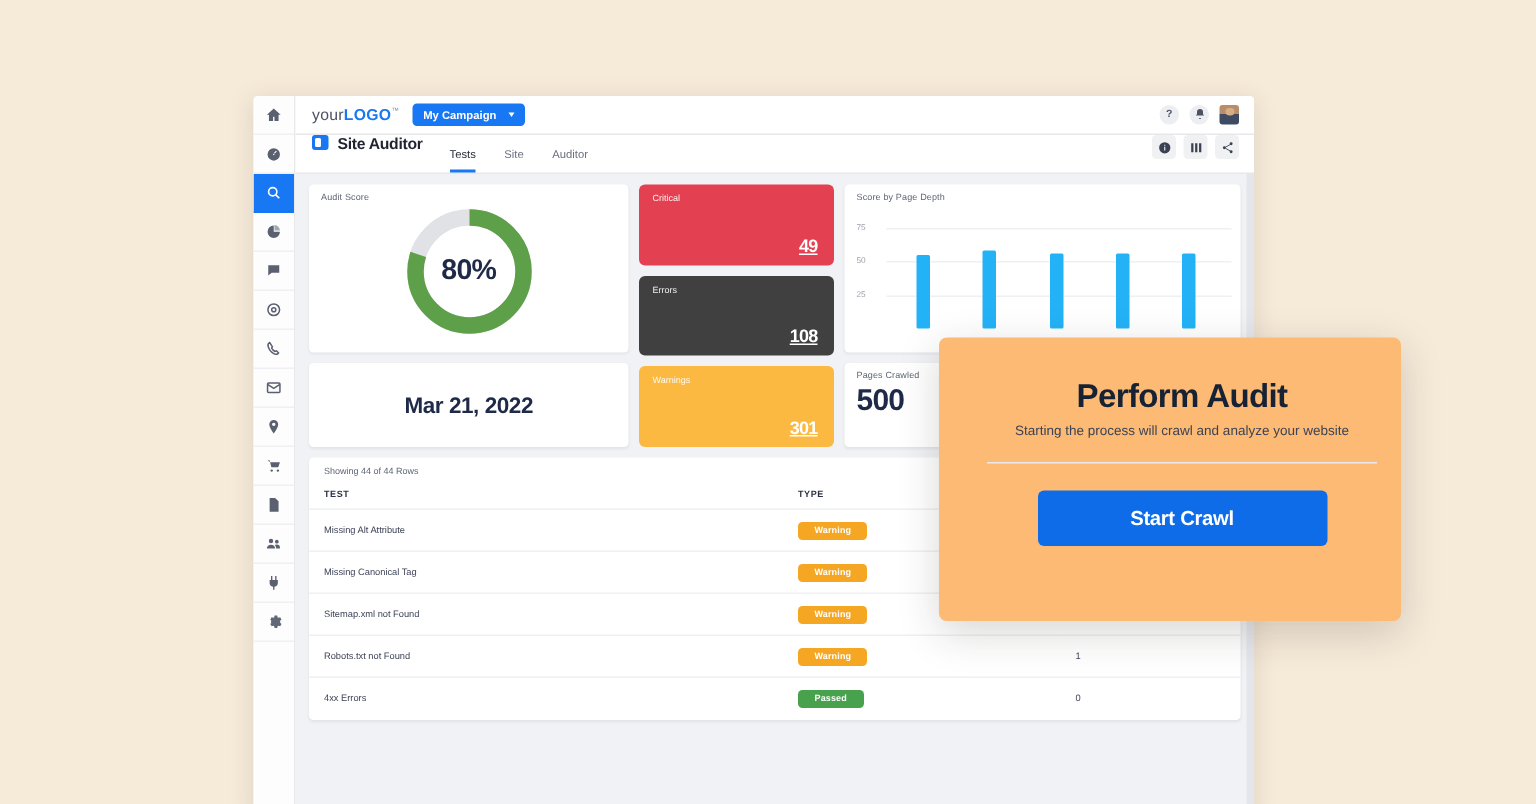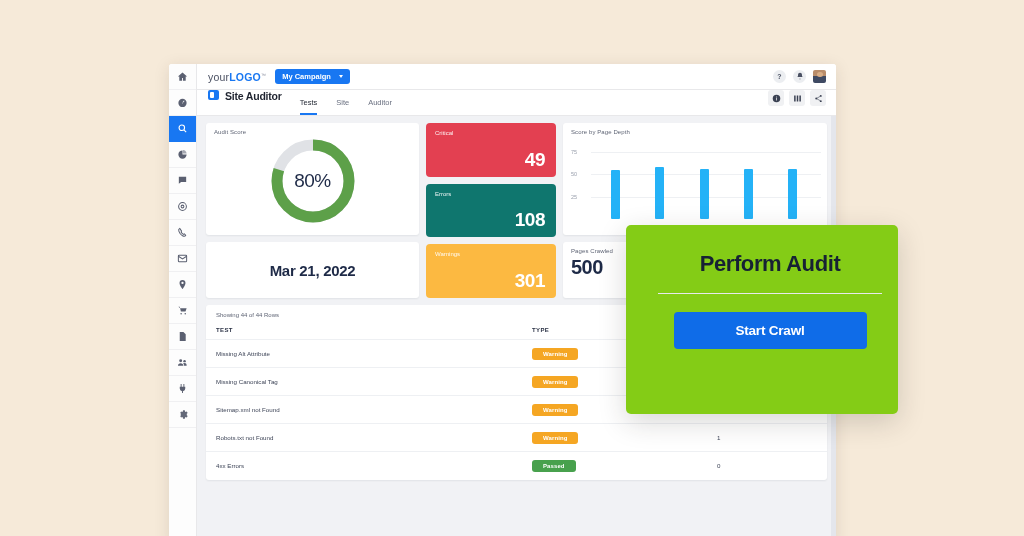--- a/index.html
+++ b/index.html
@@ -135,32 +135,32 @@
   .card-label { font-size: 6px; color: #5f6575; padding: 6px 0 0 8px; letter-spacing: .1px; }
 
   
   #col1 { width: 213px; display: flex; flex-direction: column; gap: 7px; flex: 0 0 213px; }
   #score-card { flex: 1; position: relative; }
   #donut-wrap { position: absolute; left: 0; right: 0; top: 14px; display: flex; justify-content: center; }
   #donut { position: relative; width: 88px; height: 88px; }
   #donut svg { transform: rotate(-90deg); display: block; }
   #donut-label {
     position: absolute; inset: 0; display: flex; align-items: center; justify-content: center;
-    font-size: 19px; font-weight: 400; color: #1e2a47; letter-spacing: -.5px;
+    font-size: 19px; font-weight: 700; color: #1e2a47; letter-spacing: -.5px;
   }
   #date-card { height: 56px; display: flex; align-items: center; justify-content: center; }
   #date-text { font-size: 15px; font-weight: 700; color: #1e2a47; letter-spacing: -.3px; }
 
   
   #col2 { width: 130px; flex: 0 0 130px; display: flex; flex-direction: column; gap: 7px; }
   .stat-card { flex: 1; border-radius: 4px; padding: 7px 9px 0 9px; position: relative; }
   .stat-label { font-size: 6px; color: rgba(255,255,255,.93); }
   .stat-value {
     position: absolute; right: 11px; bottom: 6px;
-    font-size: 19px; font-weight: 700; color: #fff; letter-spacing: -.5px;
+    font-size: 12px; font-weight: 700; color: #fff; letter-spacing: -.5px; text-decoration: underline;
   }
 
   
   #col3 { flex: 1; display: flex; flex-direction: column; gap: 7px; min-width: 0; }
   #chart-card { flex: 1; position: relative; overflow: hidden; }
   #chart-area { position: absolute; left: 8px; right: 6px; top: 20px; bottom: 16px; }
   .gridline { position: absolute; left: 20px; right: 0; height: 1px; background: #eef0f3; }
   .ytick { position: absolute; left: 0; font-size: 5.5px; color: #9aa0ad; transform: translateY(-50%); }
   .bar { position: absolute; bottom: 0; width: 9px; background: #24b2f7; border-radius: 1px; }
   #crawled-card { height: 56px; position: relative; }
@@ -178,22 +178,22 @@
   th.c-type, td.c-type { width: 185px; }
   th.c-fail, td.c-fail { width: 120px; }
   .badge {
     display: inline-block; border-radius: 3px; color: #fff;
     font-size: 6px; font-weight: 600; padding: 3px 11px; letter-spacing: .1px;
   }
 
   
   #modal {
     position: absolute; left: 626px; top: 225px;
-    width: 272px; height: 189px;
-    background: #84cc16; border-radius: 5px;
+    width: 308px; height: 189px;
+    background: #fdba74; border-radius: 5px;
     box-shadow: 0 8px 28px rgba(40,35,30,.18);
     padding: 26px 10px 0 26px; text-align: center;
   }
   #modal-title { font-size: 22px; font-weight: 700; color: #172234; letter-spacing: -.4px; }
   #modal-sub { font-size: 9px; color: #3c4354; margin-top: 5px; }
   #modal-divider { height: 1px; background: #e7e9ee; margin: 16px 6px 0 6px; }
   #start-crawl-btn {
     margin: 18px auto 16px auto; display: block;
     width: 193px; height: 37px;
     background: #0f6ce8; color: #fff; border: none; border-radius: 4px;
@@ -395,21 +395,21 @@
           <div class="card" id="date-card">
             <div id="date-text">Mar 21, 2022</div>
           </div>
         </div>
 
         <div id="col2">
           <div class="stat-card" style="background:#e34051">
             <div class="stat-label">Critical</div>
             <div class="stat-value">49</div>
           </div>
-          <div class="stat-card" style="background:#0f766e">
+          <div class="stat-card" style="background:#404040">
             <div class="stat-label">Errors</div>
             <div class="stat-value">108</div>
           </div>
           <div class="stat-card" style="background:#fcb941">
             <div class="stat-label">Warnings</div>
             <div class="stat-value">301</div>
           </div>
         </div>
 
         <div id="col3">
@@ -476,15 +476,16 @@
         </table>
       </div>
 
       <div id="scrollbar"></div>
     </div>
   </div>
 </div>
 
 <div id="modal">
   <div id="modal-title">Perform Audit</div>
+  <div id="modal-sub">Starting the process will crawl and analyze your website</div>
   <div id="modal-divider"></div>
   <button id="start-crawl-btn">Start Crawl</button>
 </div>
 
 </body></html>

